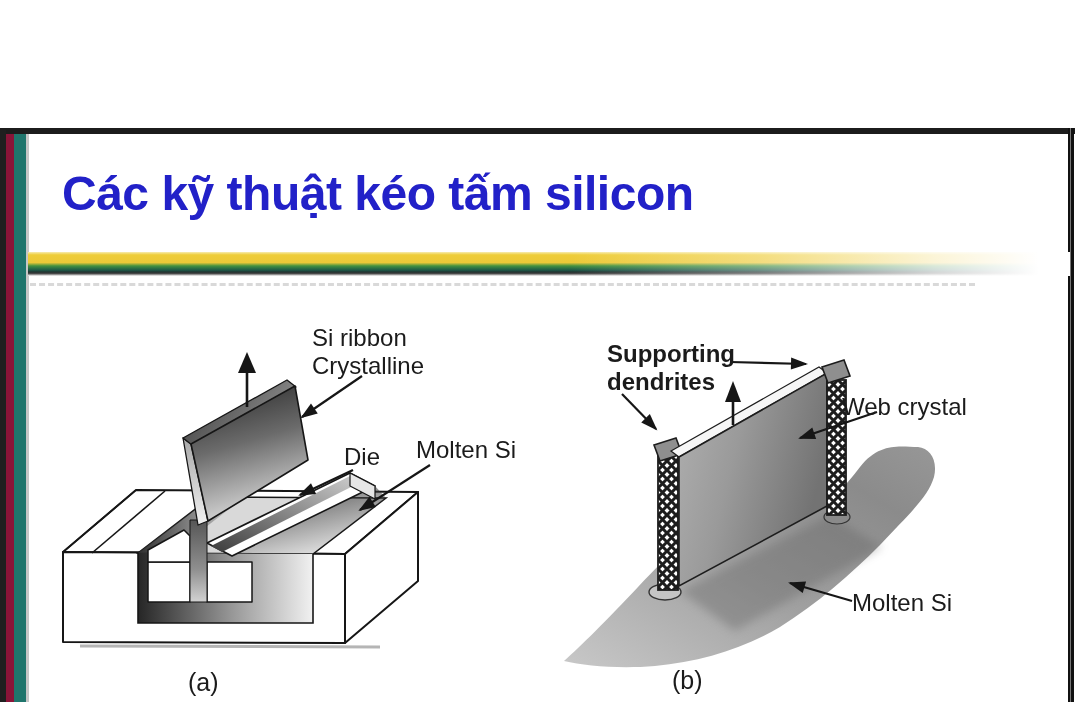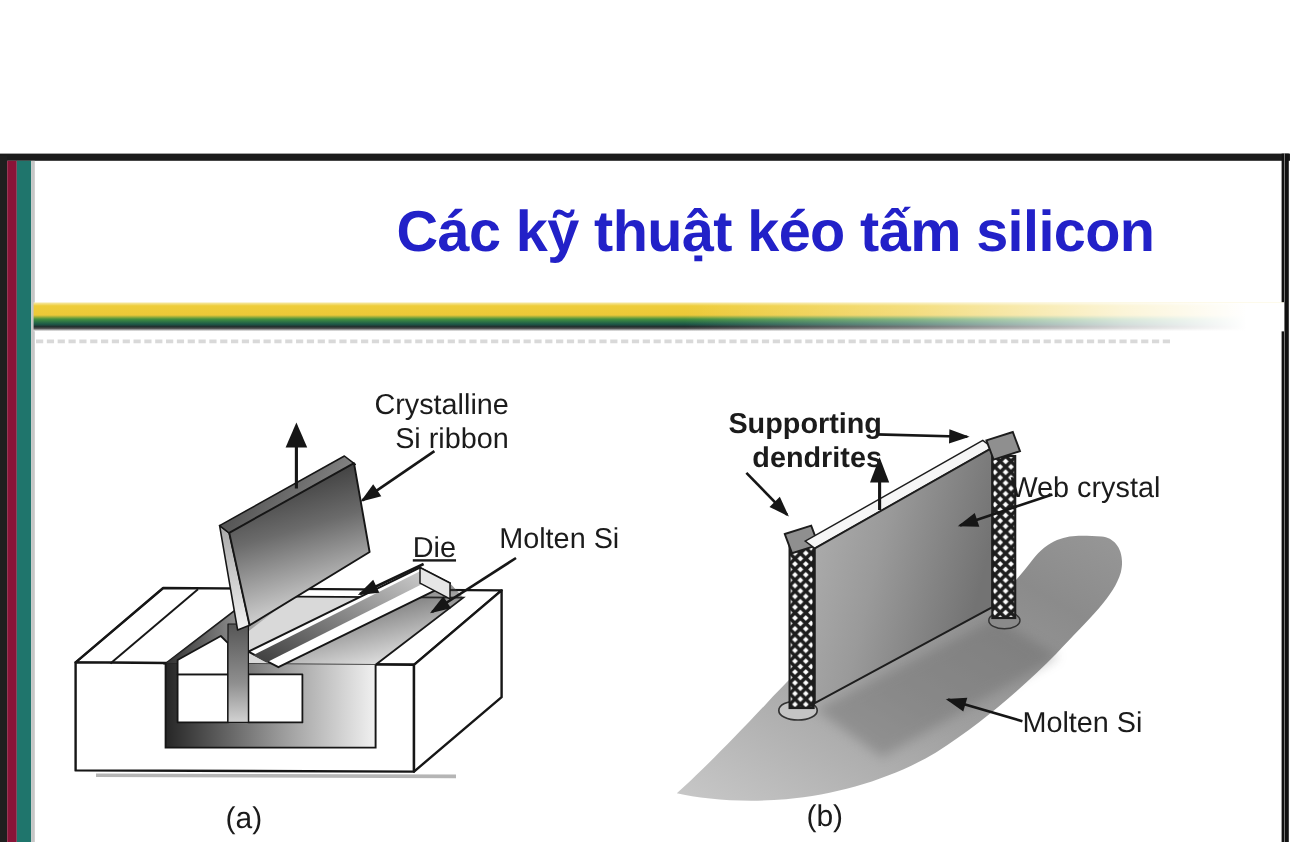--- a/index.html
+++ b/index.html
@@ -1,18 +1,18 @@
 <!DOCTYPE html>
 <html><head>
 <meta charset="utf-8">
 <style>
   html,body{margin:0;padding:0;background:#ffffff;}
   .stage{
     position:relative;width:1080px;height:702px;overflow:hidden;
-    background:#ffffff;font-family:"Liberation Sans",sans-serif;color:#161616;text-align:right;
+    background:#ffffff;font-family:"Liberation Sans",sans-serif;color:#161616;
   }
   
   .top-rule{position:absolute;left:0;top:128px;width:1075px;height:6px;background:#1c1c1c;}
   .right-rule{position:absolute;left:1068px;top:128px;width:6px;height:574px;
     background:linear-gradient(to right,#111 0 2px,#777 2px 3px,#111 3px 6px);}
   .stripe-black{position:absolute;left:0;top:130px;width:6px;height:572px;background:#1f1f1f;}
   .stripe-maroon{position:absolute;left:6px;top:134px;width:8px;height:568px;background:#8a1438;}
   .stripe-teal{position:absolute;left:14px;top:134px;width:12px;height:568px;background:#1f756c;}
   .stripe-soft{position:absolute;left:26px;top:134px;width:3px;height:568px;background:#c6c6c6;}
   
@@ -145,24 +145,24 @@
     </g>
 
     <g stroke="#161616" stroke-width="2.2">
       <line x1="322" y1="66" x2="262" y2="107" marker-end="url(#ahA)"></line>
       <line x1="313" y1="160" x2="260" y2="185" marker-end="url(#ahA)"></line>
       <line x1="390" y1="155" x2="320" y2="200" marker-end="url(#ahA)"></line>
     </g>
   </svg>
 
   <div class="fig-label" style="left:312px;top:324px;">
+    <div>Si ribbon</div>
     <div>Crystalline</div>
-    <div>Si ribbon</div>
   </div>
-  <div class="fig-label" style="left:344px;top:443px;text-decoration:underline;">Die</div>
+  <div class="fig-label" style="left:344px;top:443px;">Die</div>
   <div class="fig-label" style="left:416px;top:436px;">Molten Si</div>
   <div class="fig-caption" style="left:188px;top:668px;">(a)</div>
 
   <svg style="left:550px;top:335px;" width="480" height="345" viewBox="0 0 480 345">
     <defs>
       <marker id="ahB" markerUnits="userSpaceOnUse" markerWidth="20" markerHeight="16" refX="16" refY="7" orient="auto">
         <path d="M1,1 L18,7 L1,13 Z" fill="#161616"></path>
       </marker>
       <pattern id="xhatch" width="9" height="9" patternUnits="userSpaceOnUse">
         <rect width="9" height="9" fill="#ffffff"></rect>

